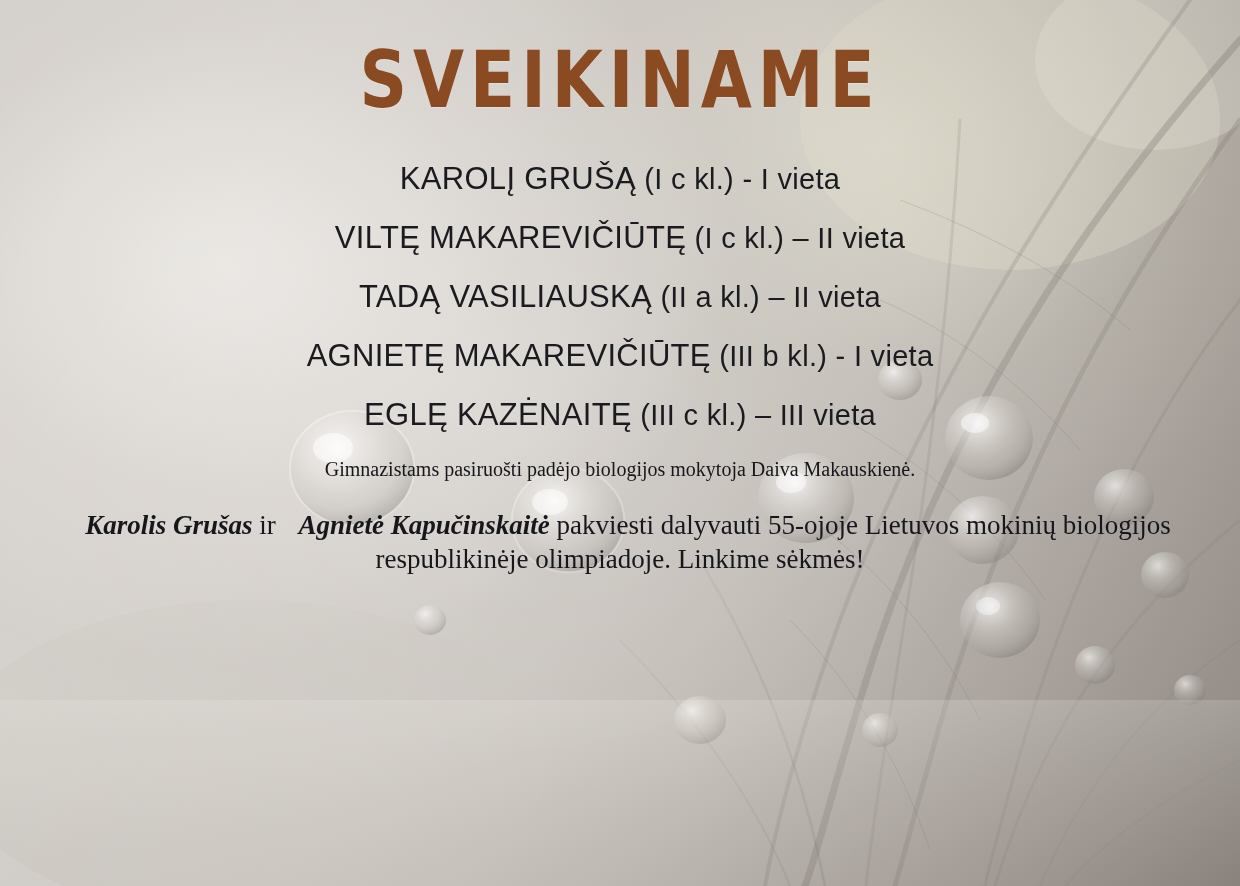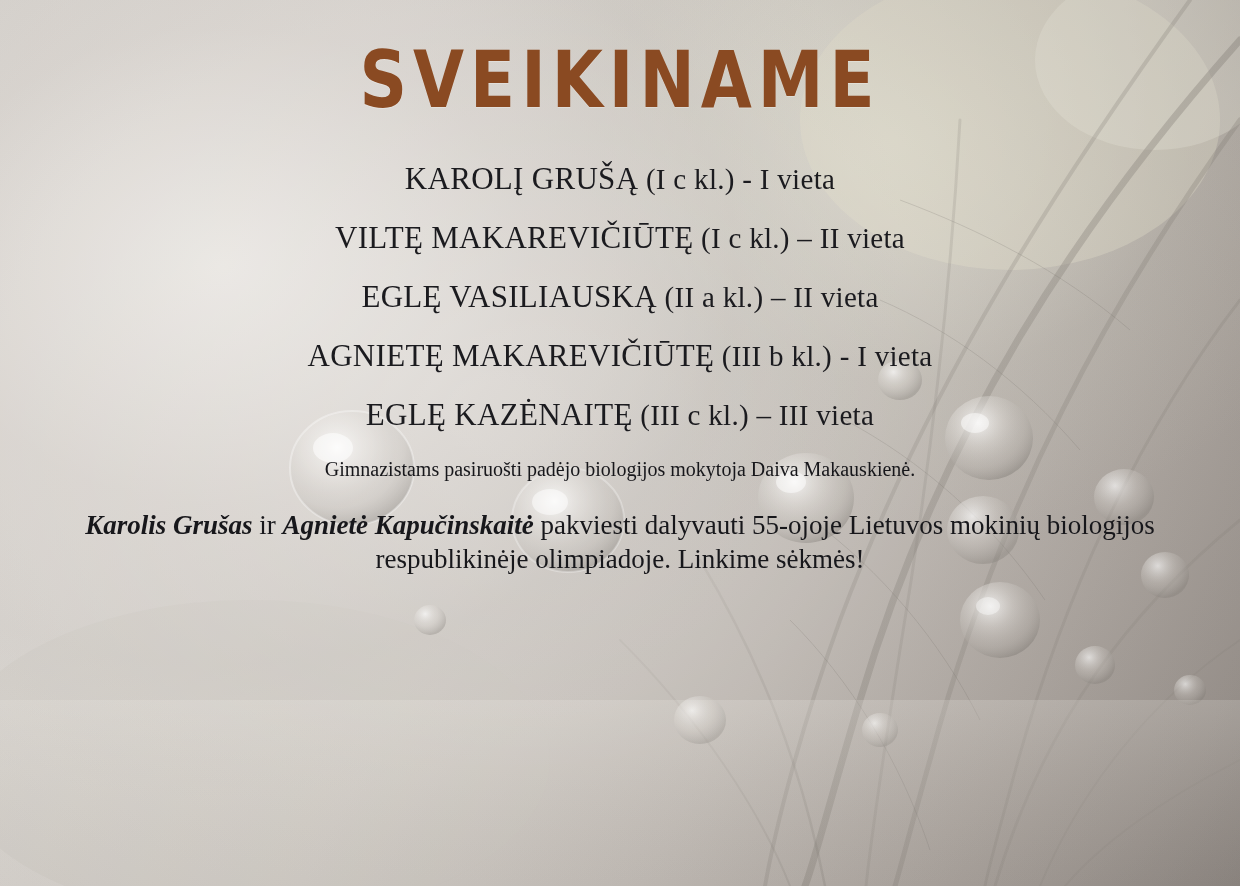--- a/index.html
+++ b/index.html
@@ -61,21 +61,21 @@
     line-height: 1.05;
     text-shadow: 0 1px 0 rgba(255,255,255,0.25);
     transform: scaleY(1.18);
     transform-origin: center top;
   }
 
   .winners {
     margin-top: 54px;
   }
   .winner-line {
-    font-family: Liberation Serif, serif;
+    font-family: Liberation Sans, sans-serif;
     font-size: 29px;
     color: #1b1b1f;
     line-height: 1.0;
     margin: 0 0 28px 0;
     letter-spacing: 0.3px;
   }
   .winner-line .nm {
     font-size: 31px;
   }
 
@@ -91,20 +91,21 @@
     font-family: "Liberation Serif", serif;
     font-size: 27px;
     color: #17171b;
     margin: 26px auto 0 auto;
     line-height: 1.28;
     max-width: 1170px;
   }
   .invite b {
     font-weight: 700;
     font-style: italic;
+    margin-left: 16px;
   }
 </style>
 </head>
 <body>
 
 <div class="poster">
 
   <div class="bg-art">
     <svg viewBox="0 0 1240 886" preserveAspectRatio="none" xmlns="http://www.w3.org/2000/svg">
       <defs>
@@ -199,21 +200,21 @@
         <span class="nm">KAROLĮ GRUŠĄ</span>
         <span>(I c kl.) - I vieta</span>
       </p>
 
       <p class="winner-line">
         <span class="nm">VILTĘ MAKAREVIČIŪTĘ</span>
         <span>(I c kl.) – II vieta</span>
       </p>
 
       <p class="winner-line">
-        <span class="nm">EGLĘ VASILIAUSKĄ</span>
+        <span class="nm">TADĄ VASILIAUSKĄ</span>
         <span>(II a kl.) – II vieta</span>
       </p>
 
       <p class="winner-line">
         <span class="nm">AGNIETĘ MAKAREVIČIŪTĘ</span>
         <span>(III b kl.) - I vieta</span>
       </p>
 
       <p class="winner-line">
         <span class="nm">EGLĘ KAZĖNAITĘ</span>

